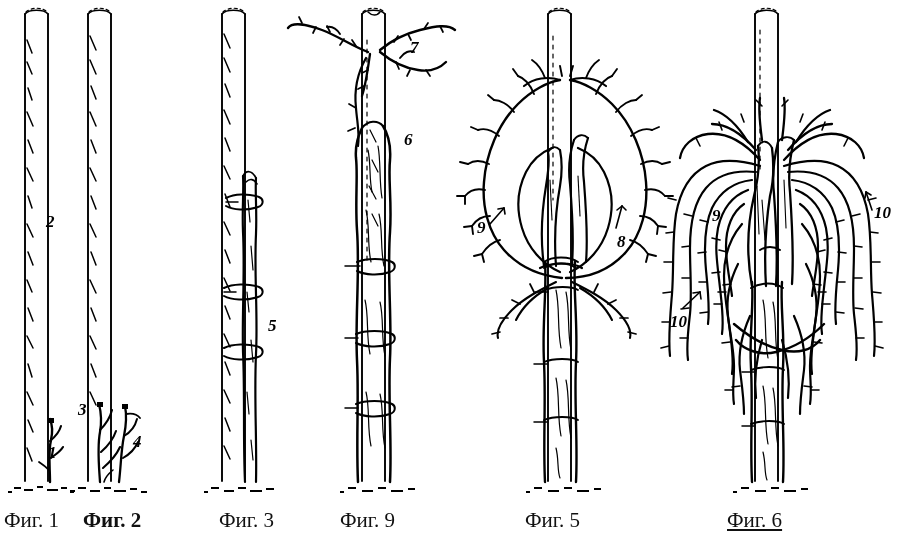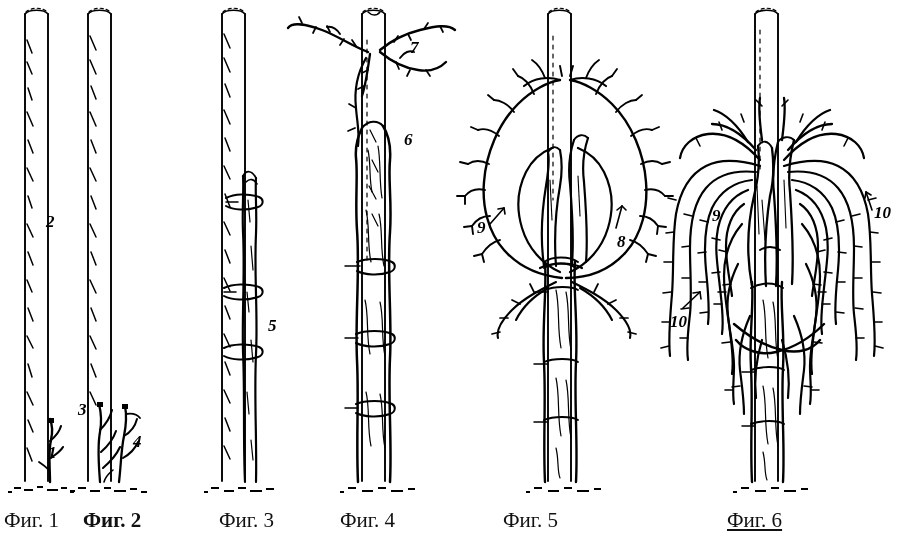--- a/index.html
+++ b/index.html
@@ -572,18 +572,18 @@
   <div class="reflabel" style="left:617px;top:232px;">8</div>
   <div class="reflabel" style="left:477px;top:218px;">9</div>
   <div class="reflabel" style="left:712px;top:206px;">9</div>
   <div class="reflabel" style="left:874px;top:203px;">10</div>
   <div class="reflabel" style="left:670px;top:312px;">10</div>
 
   <div class="caption-row">
     <div class="caption" style="left:4px;">Фиг. 1</div>
     <div class="caption" style="left:83px;font-weight:bold;">Фиг. 2</div>
     <div class="caption" style="left:219px;text-align:right;">Фиг. 3</div>
-    <div class="caption" style="left:340px;">Фиг. 4</div>
-    <div class="caption" style="left:503px;">Фиг. 5</div>
+    <div class="caption" style="left:340px;">Фиг. 9</div>
+    <div class="caption" style="left:525px;">Фиг. 5</div>
     <div class="caption" style="left:727px;text-decoration:underline;">Фиг. 6</div>
   </div>
 
 </div>
 
 </body></html>

